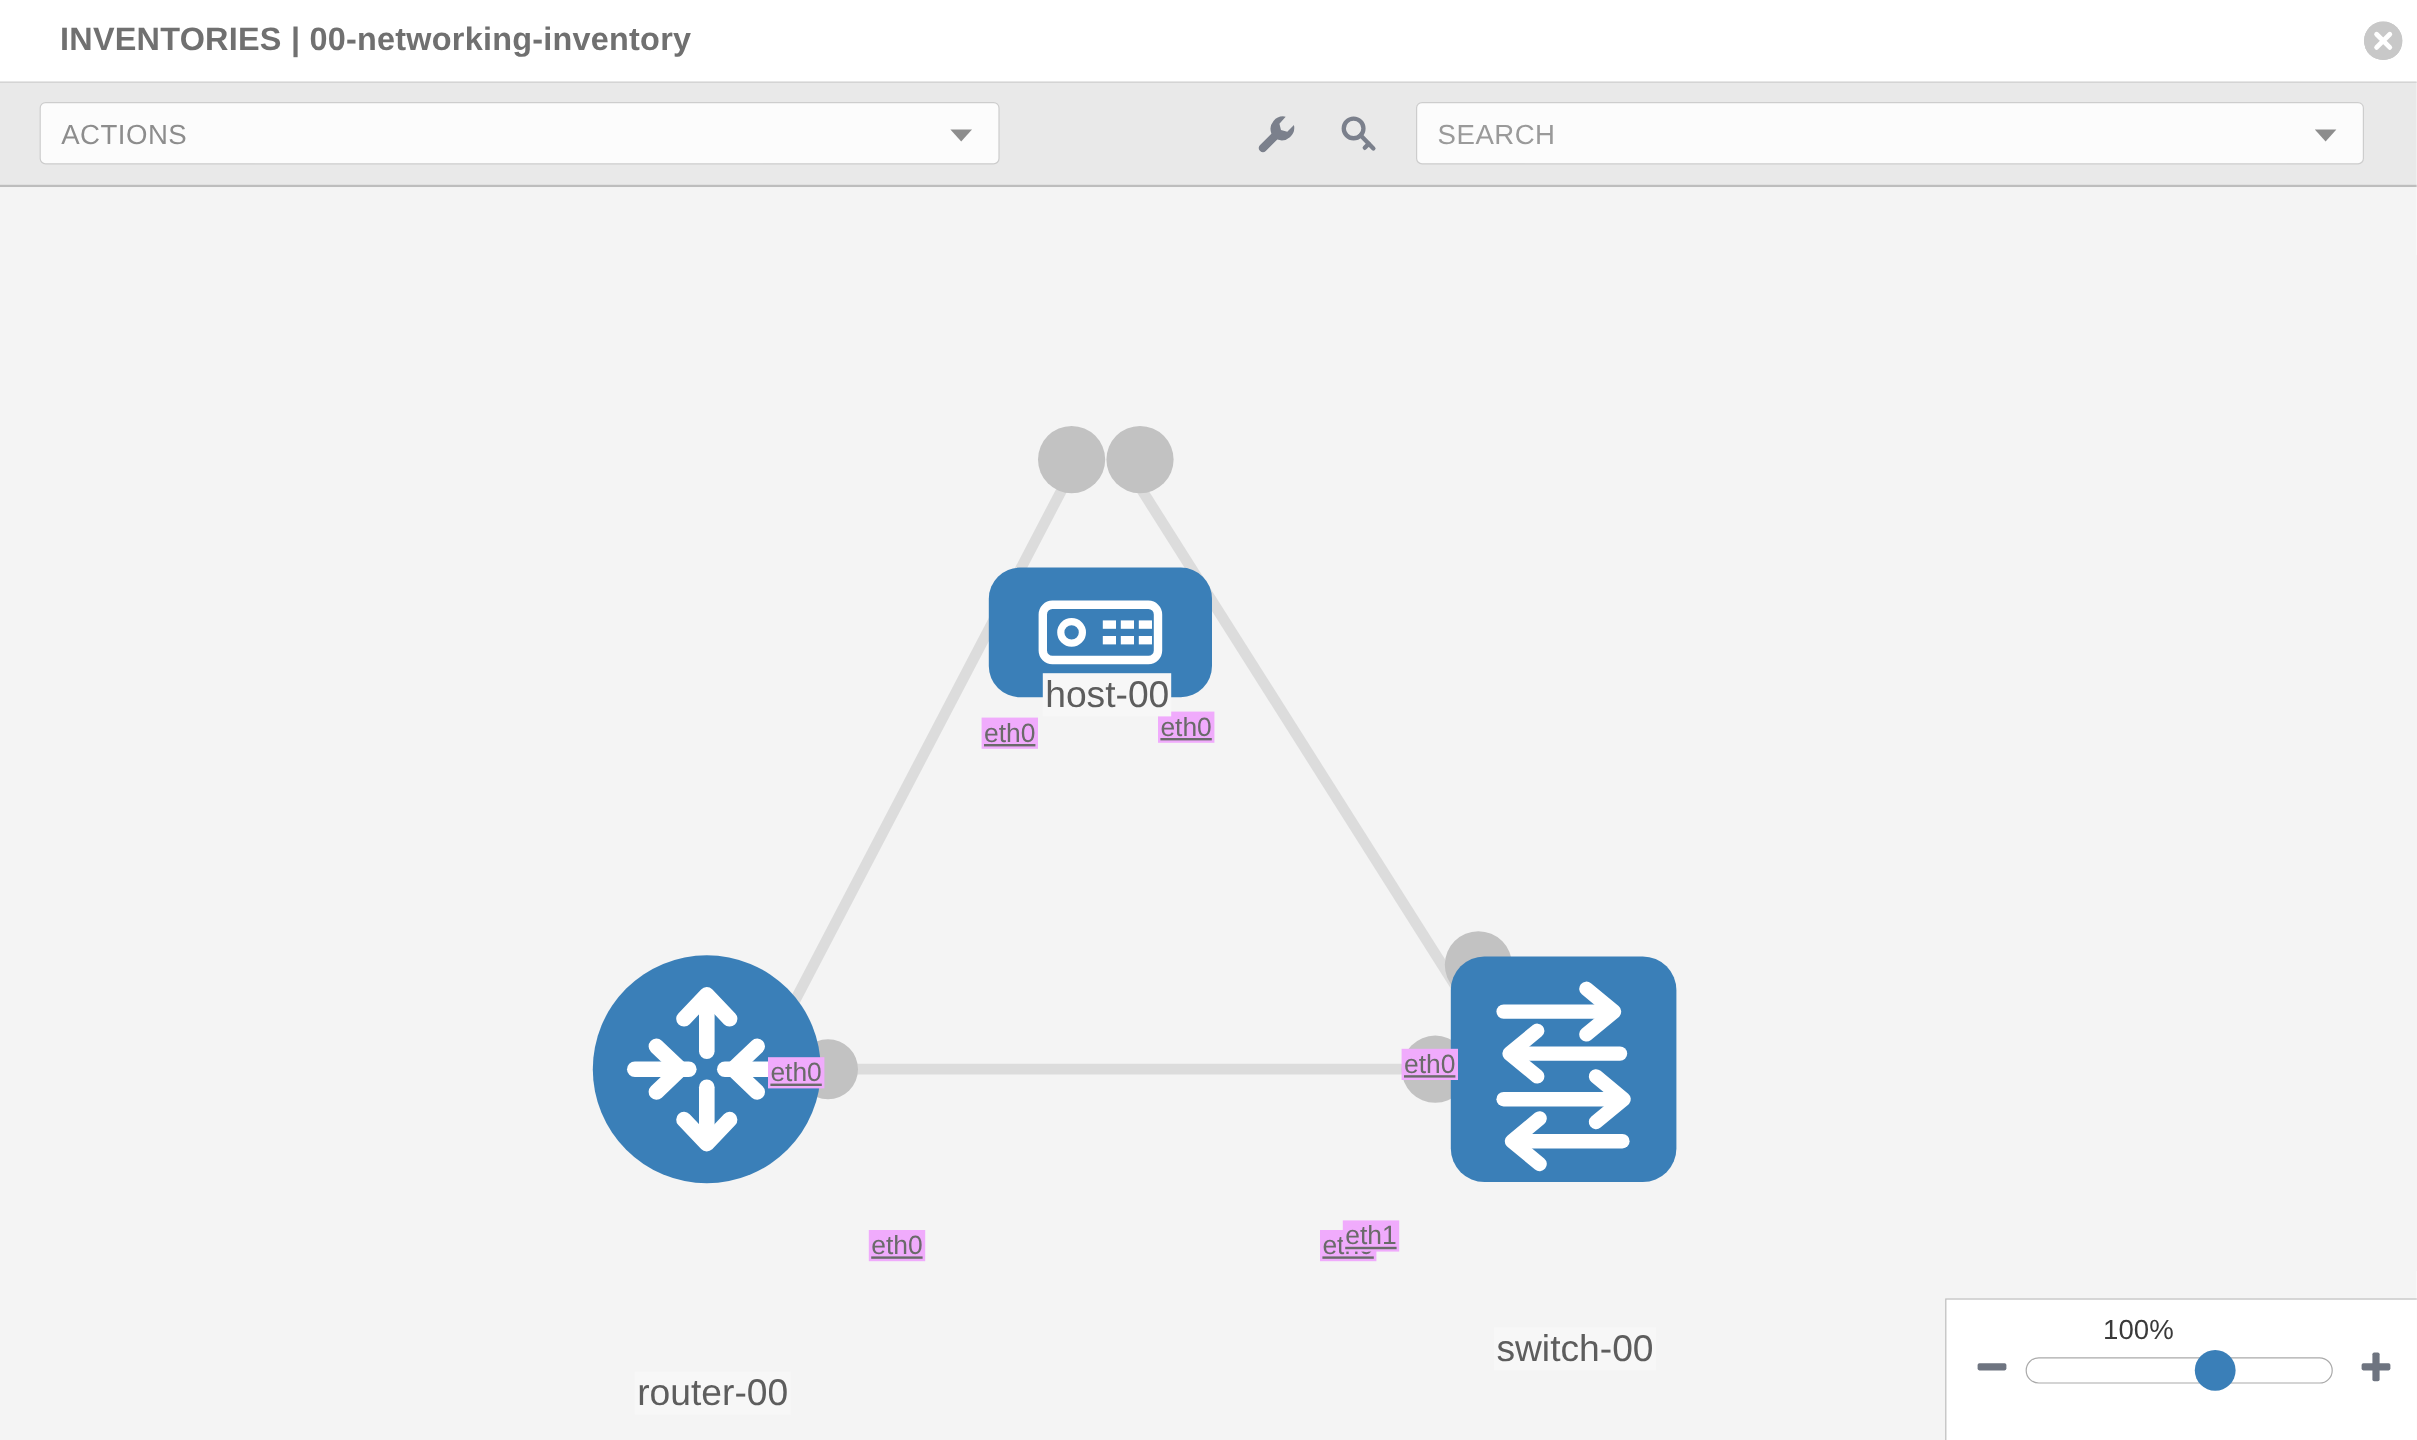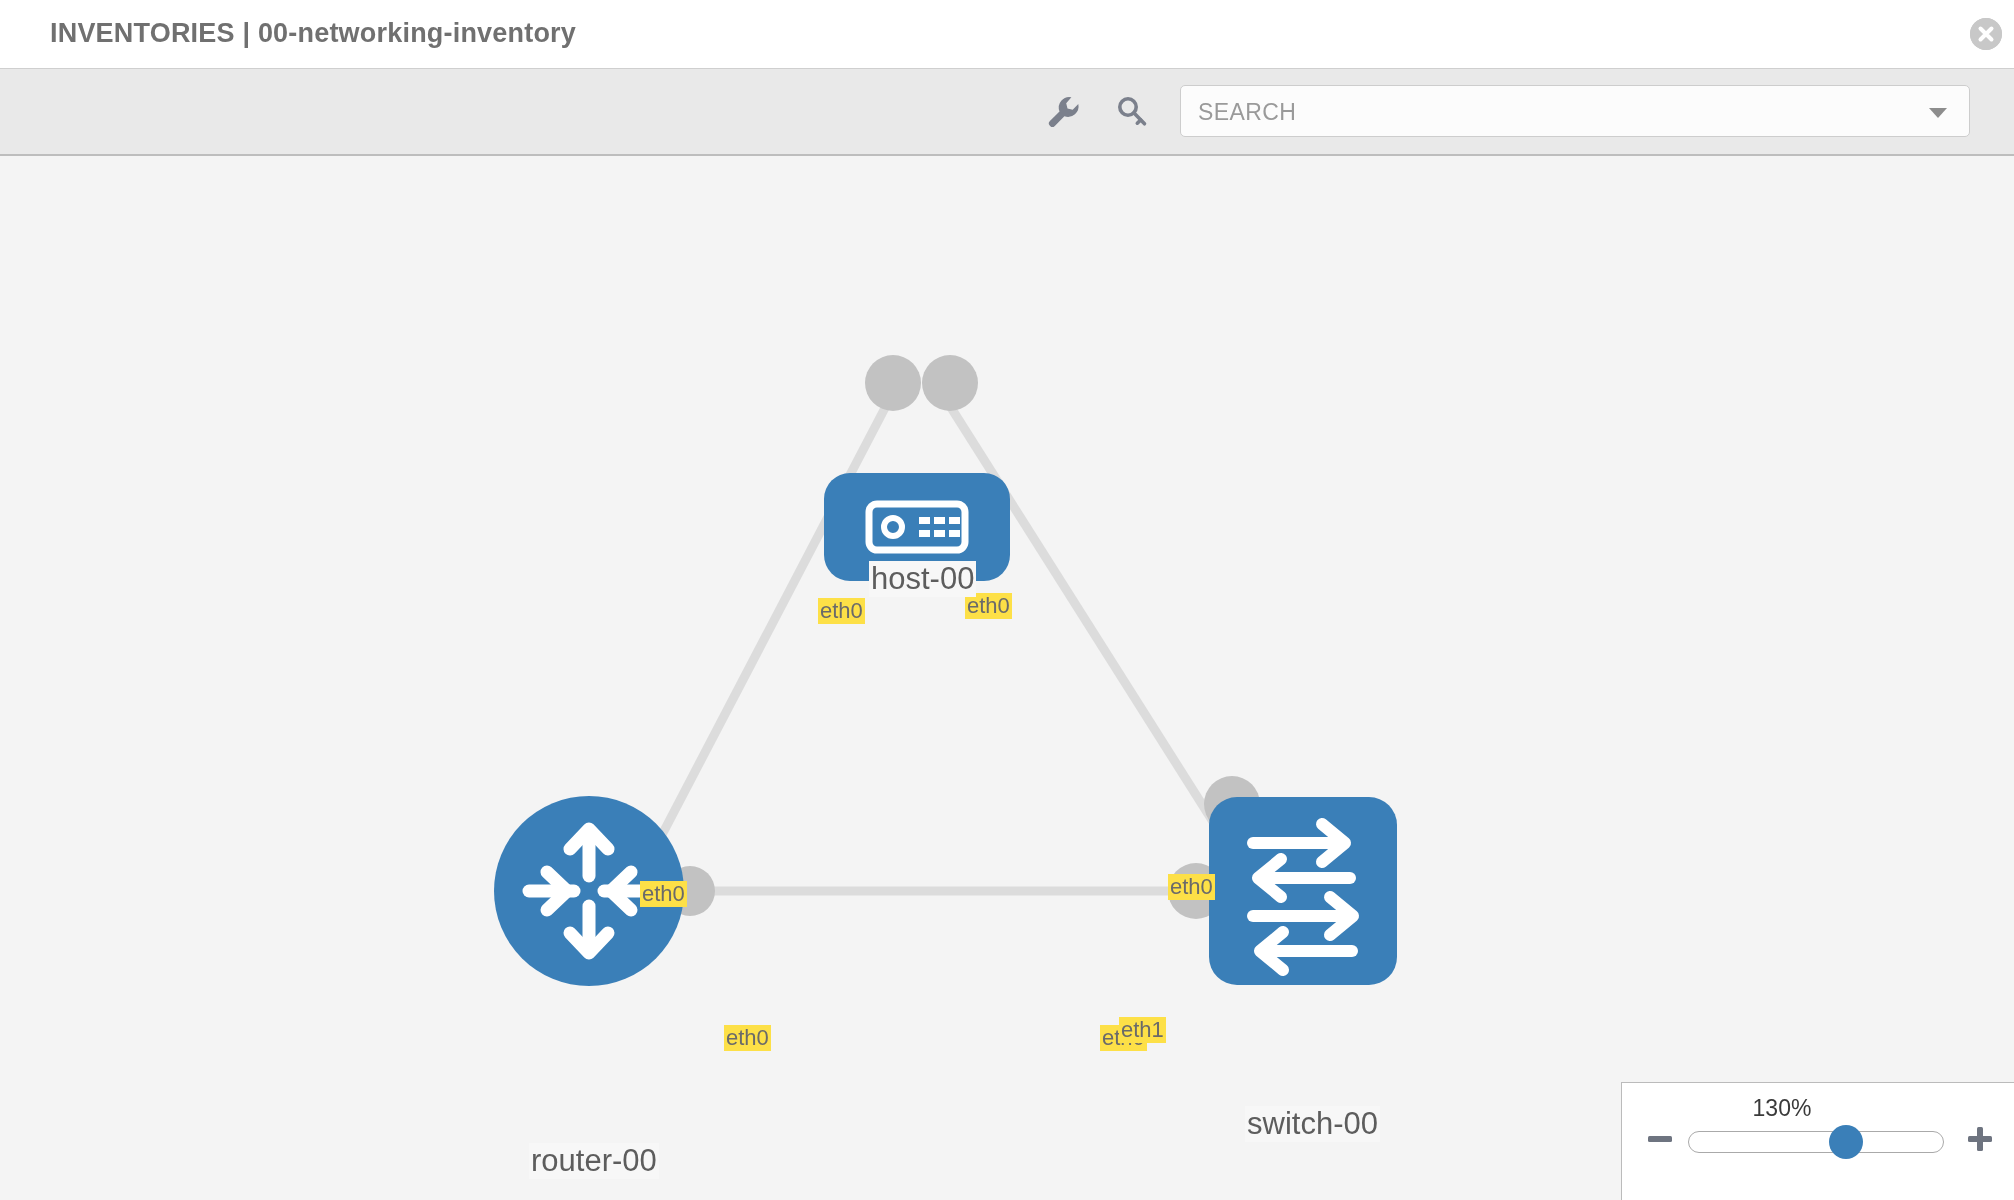--- a/index.html
+++ b/index.html
@@ -147,24 +147,25 @@
     color: #5d5d5d;
     background: #f7f7f7;
     white-space: nowrap;
     padding: 0 2px;
     pointer-events: none;
   }
   .iface-label {
     position: absolute;
     font-size: 22px;
     color: #6a6a6a;
-    background: #fde047;
+    background: #f0abfc;
     white-space: nowrap;
     padding: 0 2px;
     pointer-events: none;
+    text-decoration: underline;
   }
 
   .node-hit {
     position: absolute;
     cursor: pointer;
   }
 
   
   .zoom-panel {
     position: absolute;
@@ -228,20 +229,24 @@
     <div class="close-btn">
       <svg width="32" height="32" viewBox="0 0 32 32">
         <circle cx="16" cy="16" r="16" fill="#c8c8c8"></circle>
         <path d="M10.5 10.5 L21.5 21.5 M21.5 10.5 L10.5 21.5" stroke="#ffffff" stroke-width="4" stroke-linecap="round"></path>
       </svg>
     </div>
   </div>
 
   <div class="toolbar">
 
+    <div class="actions-select">
+      <span class="actions-label">ACTIONS</span>
+      <span class="caret"></span>
+    </div>
 
     <div class="tool-icon wrench">
       <svg width="38" height="38" viewBox="0 0 38 38">
         <g fill="#7b808c">
           <path d="M27.4 4.2 a10.6 10.6 0 0 0 -11.9 14.2 L5.9 28 a3.3 3.3 0 0 0 0 4.7 l0.2 0.2 a3.3 3.3 0 0 0 4.7 0 l9.6 -9.6 a10.6 10.6 0 0 0 13.9 -12.2 l-5.6 5.6 -5.2 -1.3 -1.3 -5.2 z"></path>
         </g>
       </svg>
     </div>
 
     <div class="tool-icon key">
@@ -335,21 +340,21 @@
     <div class="node-label" style="left:529px; top:987px;">router-00</div>
     <div class="node-label" style="left:1245px; top:950px;">switch-00</div>
 
     <div class="node-hit" style="left:824px; top:317px; width:186px; height:108px;"></div>
     <div class="node-hit" style="left:494px; top:640px; width:190px; height:190px;"></div>
     <div class="node-hit" style="left:1209px; top:641px; width:188px; height:188px;"></div>
 
   </div>
 
   <div class="zoom-panel">
-    <div class="zoom-pct">130%</div>
+    <div class="zoom-pct">100%</div>
 
     <div class="zoom-minus">
       <svg width="28" height="28" viewBox="0 0 28 28">
         <rect x="2" y="11" width="24" height="6" rx="1.5" fill="#6e7480"></rect>
       </svg>
     </div>
 
     <div class="zoom-track"></div>
     <div class="zoom-thumb"></div>
 

